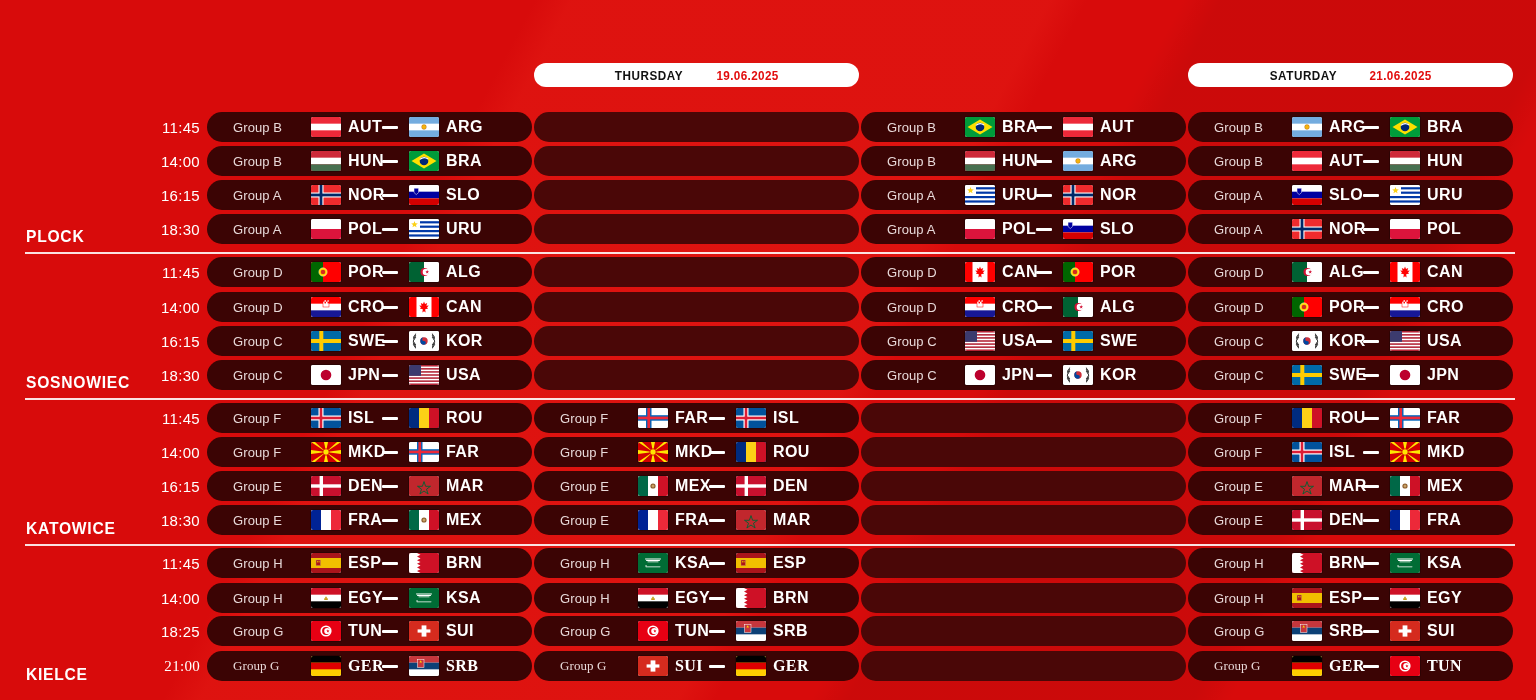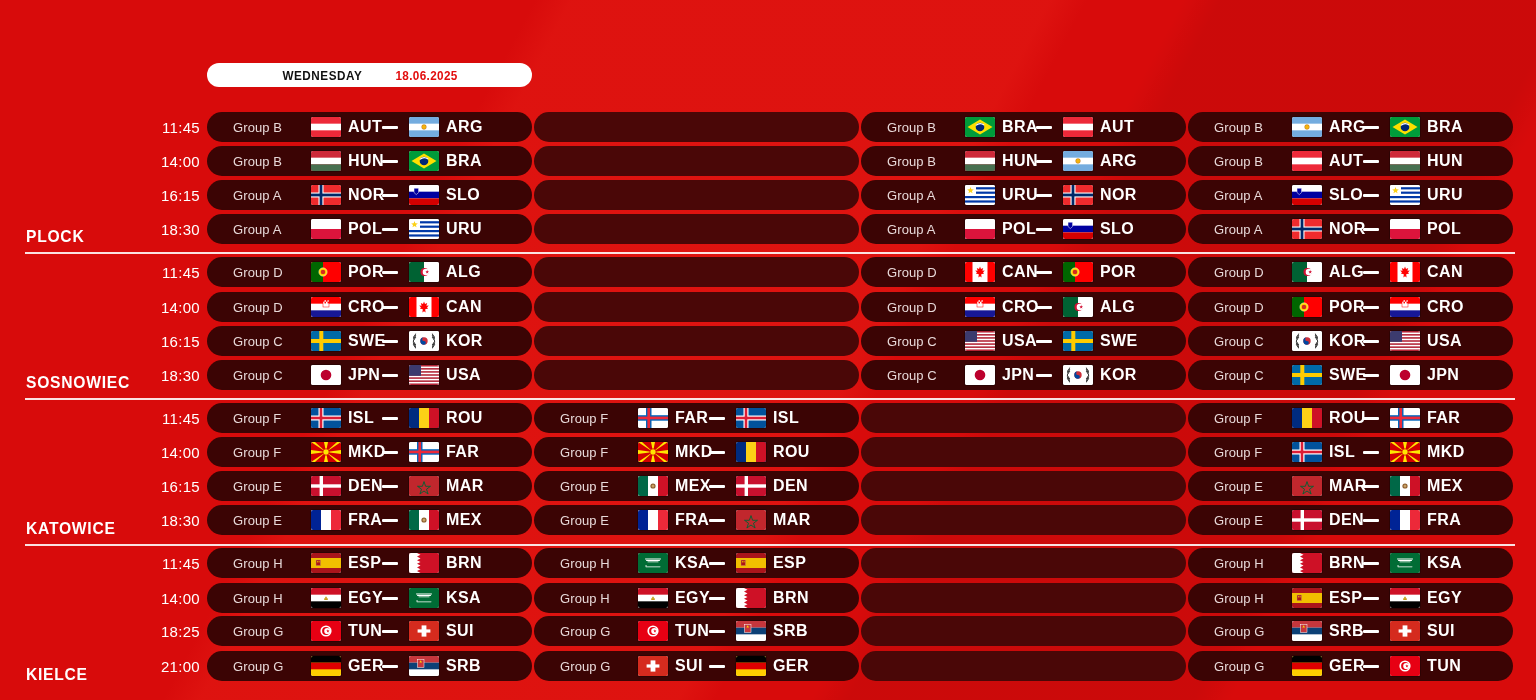--- a/index.html
+++ b/index.html
@@ -92,23 +92,27 @@
     position:absolute; left:25px; width:1490px; height:2px;
     background:rgba(255,255,255,0.88);
   }
 </style>
 </head>
 <body>
 
 <div id="bg-texture"></div>
 <div id="root">
     <div class="days">
-      <div class="day-pill" style="left:0px;width:325px;">
-        <span class="dname">WEDNESDAY</span>
-        <span class="ddate">18.06.2025</span>
+      <div class="day-pill" style="left:327px;width:325px;">
+        <span class="dname">THURSDAY</span>
+        <span class="ddate">19.06.2025</span>
+      </div>
+      <div class="day-pill" style="left:981px;width:325px;">
+        <span class="dname">SATURDAY</span>
+        <span class="ddate">21.06.2025</span>
       </div>
     </div>
     <div class="row" style="top:112px;">
       <span class="time">11:45</span>
       <div class="slot" style="left:207px;width:325px;">
         <div class="match">
           <span class="grp">Group B</span>
           <span class="side home">
             <span class="flag">
               <svg viewBox="0 0 30 20" xmlns="http://www.w3.org/2000/svg">
@@ -1542,21 +1546,21 @@
                 <rect width="30" height="20" fill="#D52B1E"></rect>
                 <rect x="12.6" y="4.4" width="4.8" height="11.2" fill="#fff"></rect>
                 <rect x="8.6" y="8.4" width="12.8" height="3.2" fill="#fff"></rect>
               </svg>
             </span>
             <span class="code">SUI</span>
           </span>
         </div>
       </div>
     </div>
-    <div class="row" style="top:651px;">
+    <div class="row" style="top:651px;font-family:Liberation Serif, serif;">
       <span class="time">21:00</span>
       <div class="slot" style="left:207px;width:325px;">
         <div class="match">
           <span class="grp">Group G</span>
           <span class="side home">
             <span class="flag">
               <svg viewBox="0 0 30 20" xmlns="http://www.w3.org/2000/svg">
                 <rect width="30" height="20" fill="#FFCE00"></rect>
                 <rect width="30" height="6.67" fill="#000"></rect>
                 <rect y="6.67" width="30" height="6.66" fill="#DD0000"></rect>

